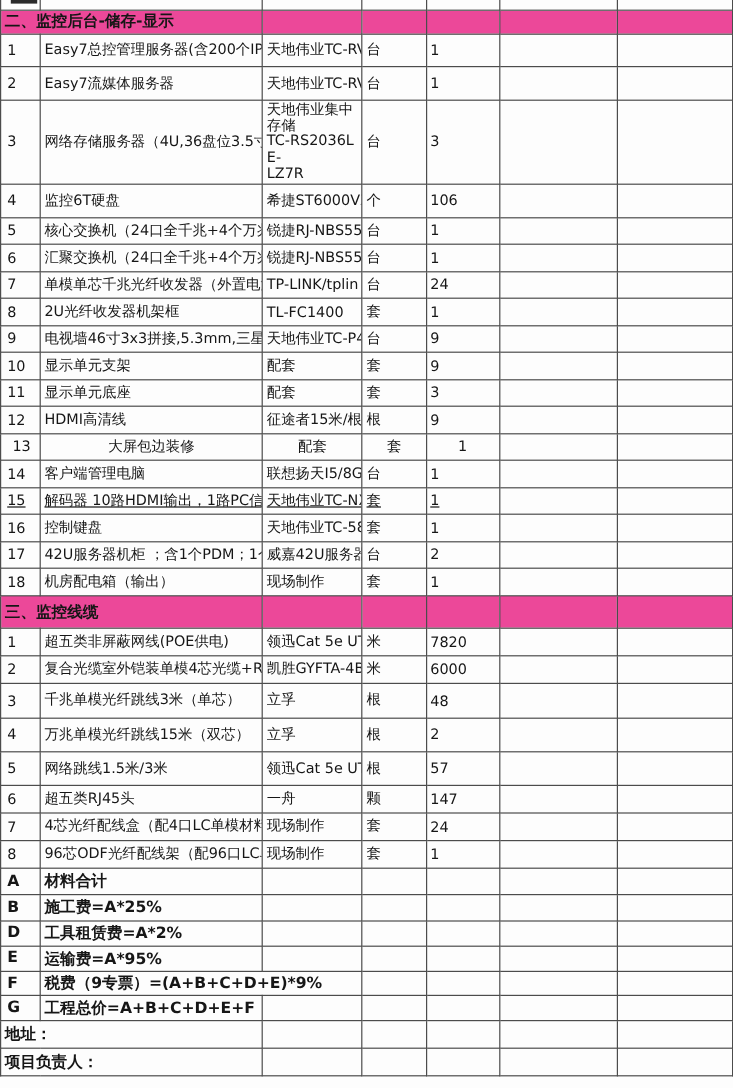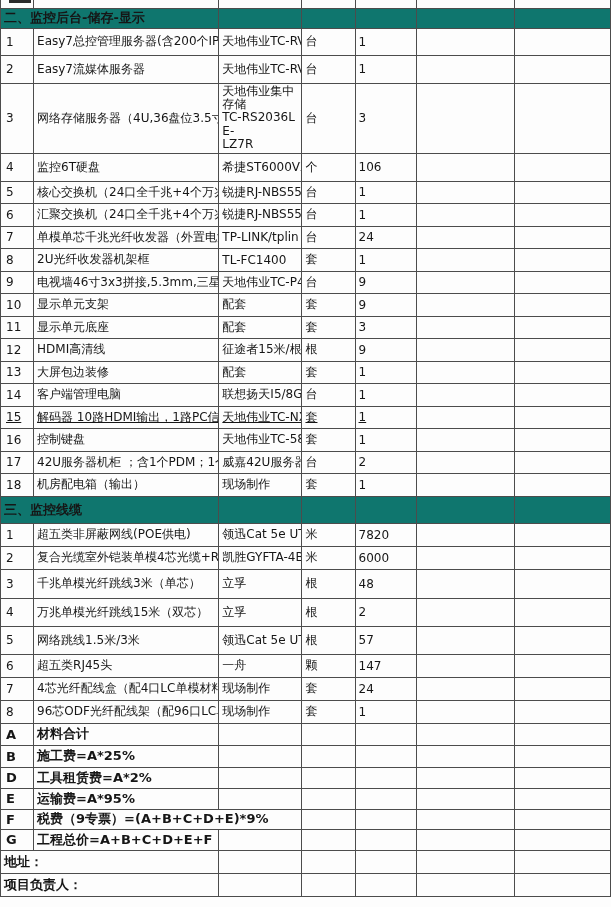--- a/index.html
+++ b/index.html
@@ -19,21 +19,21 @@
     border: 1px solid #4c4c4c;
     padding: 0 3px;
     font-size: 12px;
     vertical-align: middle;
     overflow: hidden;
     white-space: nowrap;
   }
   tr.spacer-row td { border-top: none; vertical-align: top; padding-top: 0; }
   .remnant { width: 22px; height: 4px; background: #2b2b2b; margin-left: 5px; }
   tr.section-row td {
-    background: #0f766e;
+    background: #ec4899;
     font-weight: bold;
     font-size: 13px;
   }
   td.wrap {
     white-space: pre-line;
     word-break: break-all;
     line-height: 1.12;
     padding-top: 1px; padding-bottom: 1px;
   }
   td.bold { font-weight: bold; font-size: 13px; }
@@ -176,21 +176,21 @@
       </tr>
       <tr style="height: 23px;">
         <td class="seq">12</td>
         <td>HDMI高清线</td>
         <td>征途者15米/根</td>
         <td>根</td>
         <td>9</td>
         <td></td>
         <td></td>
       </tr>
-      <tr style="height: 22px;">
+      <tr style="height: 22px; text-align: center;">
         <td class="seq">13</td>
         <td>大屏包边装修</td>
         <td>配套</td>
         <td>套</td>
         <td>1</td>
         <td></td>
         <td></td>
       </tr>
       <tr style="height: 23px;">
         <td class="seq">14</td>

